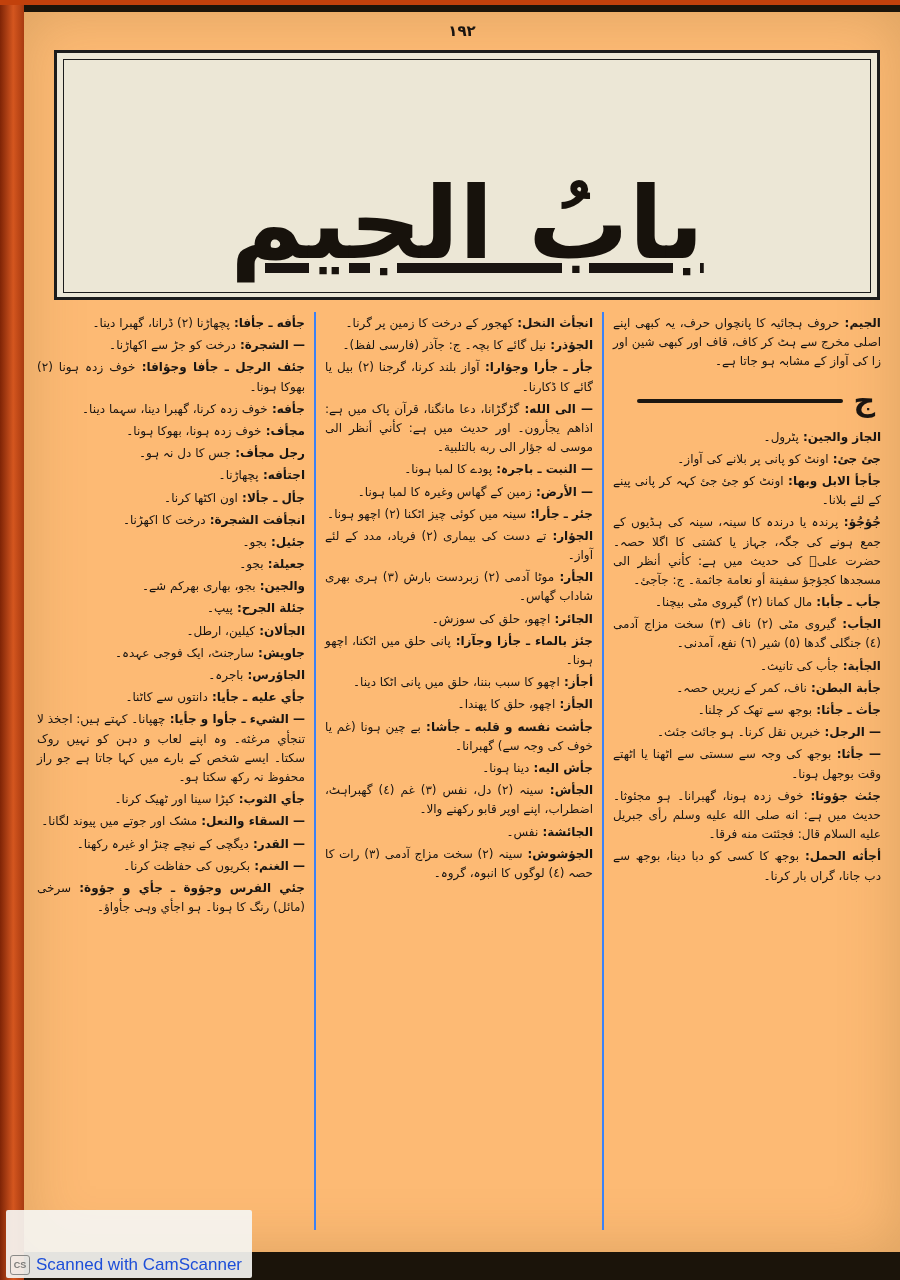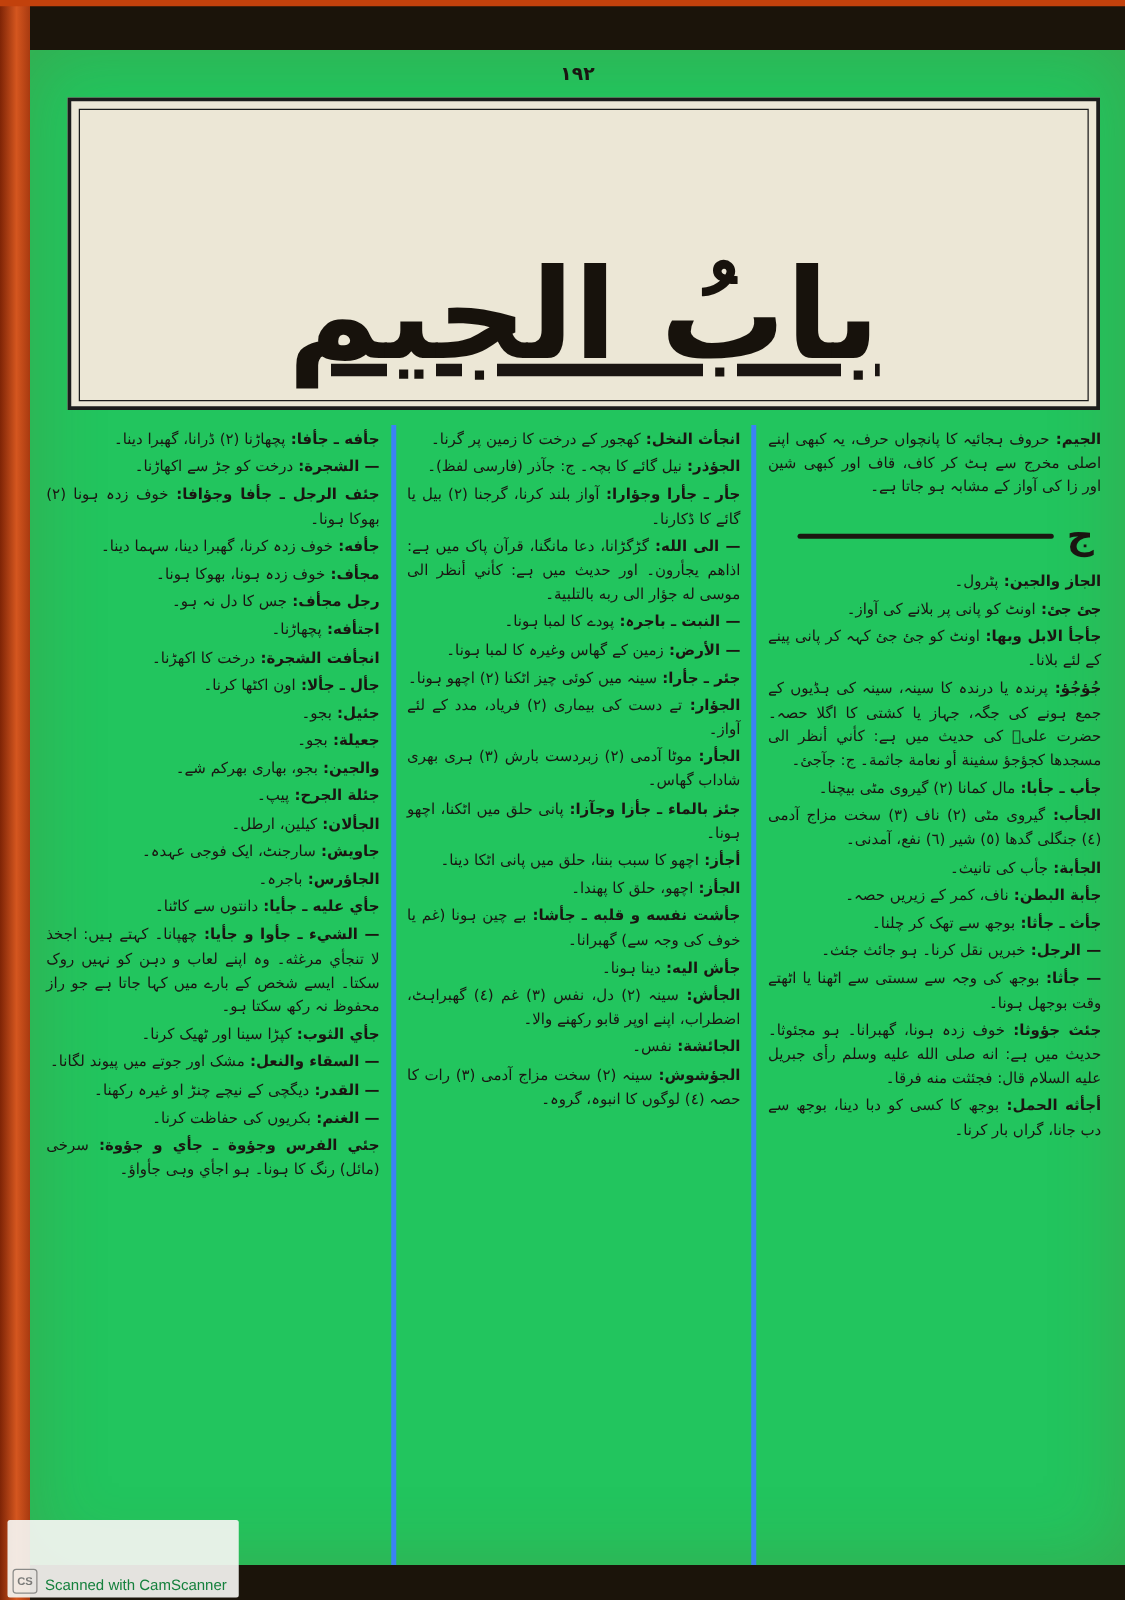--- a/index.html
+++ b/index.html
@@ -11,25 +11,24 @@
   }
   .scan{position:absolute;inset:0;}
   .top-edge{position:absolute;top:0;left:0;right:0;height:5px;background:#c2410c;z-index:3;}
   .spine{
     position:absolute;left:0;top:0;width:24px;height:100%;
     background:linear-gradient(90deg,#7e2406 0%,#d4561f 55%,#a83a10 100%);
     z-index:2;
   }
   .page{
     position:absolute;left:24px;top:12px;right:0;bottom:28px;
-    background:#22c55e;
+    background:#fdba74;
     box-shadow:inset 0 0 60px rgba(120,90,40,.25);
     overflow:hidden;
     color:#1a1511;
-    margin-top:28px;
   }
   .page-number{
     text-align:center;font-size:15px;font-weight:bold;
     padding-top:10px;height:24px;letter-spacing:2px;
   }
   .title-box{
     border:3px solid #1c1c1c;
     margin:4px 20px 12px 30px;
     height:232px;padding:6px;
     background:#ece7d6;
@@ -46,42 +45,42 @@
   .columns{
     display:flex;direction:rtl;
     margin:0 10px 0 4px;height:918px;overflow:hidden;
   }
   .column{
     flex:1 1 0;padding:2px 9px 0 9px;
     direction:rtl;text-align:justify;
     font-size:12px;line-height:1.6;
     overflow:hidden;
   }
-  .column + .column{border-right:4px solid #3b82f6;}
+  .column + .column{border-right:2px solid #3b82f6;}
   .entry{margin:0 0 3px 0;}
   .entry .head{font-weight:bold;}
   .section-heading{
     display:flex;align-items:center;gap:10px;
     margin:14px 6px 12px 24px;
   }
   .section-letter{font-size:30px;font-weight:bold;line-height:1;}
   .section-line{flex:1;height:4px;background:#1c1711;border-radius:2px;}
   .watermark{
     position:absolute;left:6px;bottom:2px;z-index:4;
     display:flex;align-items:flex-end;gap:6px;
     background:rgba(245,245,242,.92);
     padding:3px 10px 3px 4px;border-radius:2px;
     font-family:"Liberation Sans",sans-serif;
   }
   .cs-badge{
     display:inline-flex;align-items:center;justify-content:center;
     width:18px;height:18px;border:1.5px solid #8a8a88;border-radius:3px;
     font-size:9px;font-weight:bold;color:#7a7a78;
   }
-  .cs-text{font-size:12px;color:#15803d;margin-top:42px;}
+  .cs-text{font-size:17px;color:#1d4ed8;margin-top:42px;}
 </style>
 </head>
 <body>
 
 <div class="scan">
   <div class="top-edge"></div>
   <div class="spine"></div>
 
   <div class="page">
     <div class="page-number">١٩٢</div>
@@ -116,39 +115,40 @@
       <div class="column">
           <p class="entry"><span class="head">انجأث النخل: </span><span class="def">کھجور کے درخت کا زمین پر گرنا۔</span></p>
           <p class="entry"><span class="head">الجؤذر: </span><span class="def">نیل گائے کا بچہ۔ ج: جآذر (فارسی لفظ)۔</span></p>
           <p class="entry"><span class="head">جأر ـ جأرا وجؤارا: </span><span class="def">آواز بلند کرنا، گرجنا (٢) بیل یا گائے کا ڈکارنا۔</span></p>
           <p class="entry"><span class="head">— الى الله: </span><span class="def">گڑگڑانا، دعا مانگنا، قرآن پاک میں ہے: اذاهم يجأرون۔ اور حدیث میں ہے: كأني أنظر الى موسى له جؤار الى ربه بالتلبية۔</span></p>
           <p class="entry"><span class="head">— النبت ـ باجرہ: </span><span class="def">پودے کا لمبا ہونا۔</span></p>
           <p class="entry"><span class="head">— الأرض: </span><span class="def">زمین کے گھاس وغیرہ کا لمبا ہونا۔</span></p>
           <p class="entry"><span class="head">جئر ـ جأرا: </span><span class="def">سینہ میں کوئی چیز اٹکنا (٢) اچھو ہونا۔</span></p>
           <p class="entry"><span class="head">الجؤار: </span><span class="def">تے دست کی بیماری (٢) فریاد، مدد کے لئے آواز۔</span></p>
           <p class="entry"><span class="head">الجأر: </span><span class="def">موٹا آدمی (٢) زبردست بارش (٣) ہری بھری شاداب گھاس۔</span></p>
+          <p class="entry"><span class="head">الجائر: </span><span class="def">اچھو، حلق کی سوزش۔</span></p>
           <p class="entry"><span class="head">جئز بالماء ـ جأزا وجآزا: </span><span class="def">پانی حلق میں اٹکنا، اچھو ہونا۔</span></p>
           <p class="entry"><span class="head">أجأز: </span><span class="def">اچھو کا سبب بننا، حلق میں پانی اٹکا دینا۔</span></p>
           <p class="entry"><span class="head">الجأز: </span><span class="def">اچھو، حلق کا پھندا۔</span></p>
           <p class="entry"><span class="head">جأشت نفسه و قلبه ـ جأشا: </span><span class="def">بے چین ہونا (غم یا خوف کی وجہ سے) گھبرانا۔</span></p>
           <p class="entry"><span class="head">جأش اليه: </span><span class="def">دینا ہونا۔</span></p>
           <p class="entry"><span class="head">الجأش: </span><span class="def">سینہ (٢) دل، نفس (٣) غم (٤) گھبراہٹ، اضطراب، اپنے اوپر قابو رکھنے والا۔</span></p>
           <p class="entry"><span class="head">الجائشة: </span><span class="def">نفس۔</span></p>
           <p class="entry"><span class="head">الجؤشوش: </span><span class="def">سینہ (٢) سخت مزاج آدمی (٣) رات کا حصہ (٤) لوگوں کا انبوہ، گروہ۔</span></p>
         </div>
       <div class="column">
           <p class="entry"><span class="head">جأفه ـ جأفا: </span><span class="def">پچھاڑنا (٢) ڈرانا، گھبرا دینا۔</span></p>
           <p class="entry"><span class="head">— الشجرة: </span><span class="def">درخت کو جڑ سے اکھاڑنا۔</span></p>
           <p class="entry"><span class="head">جئف الرجل ـ جأفا وجؤافا: </span><span class="def">خوف زدہ ہونا (٢) بھوکا ہونا۔</span></p>
           <p class="entry"><span class="head">جأفه: </span><span class="def">خوف زدہ کرنا، گھبرا دینا، سہما دینا۔</span></p>
           <p class="entry"><span class="head">مجأف: </span><span class="def">خوف زدہ ہونا، بھوکا ہونا۔</span></p>
           <p class="entry"><span class="head">رجل مجأف: </span><span class="def">جس کا دل نہ ہو۔</span></p>
           <p class="entry"><span class="head">اجتأفه: </span><span class="def">پچھاڑنا۔</span></p>
+          <p class="entry"><span class="head">جأل ـ جألا: </span><span class="def">اون اکٹھا کرنا۔</span></p>
           <p class="entry"><span class="head">انجأفت الشجرة: </span><span class="def">درخت کا اکھڑنا۔</span></p>
-          <p class="entry"><span class="head">جأل ـ جألا: </span><span class="def">اون اکٹھا کرنا۔</span></p>
           <p class="entry"><span class="head">جئيل: </span><span class="def">بجو۔</span></p>
           <p class="entry"><span class="head">جعيلة: </span><span class="def">بجو۔</span></p>
           <p class="entry"><span class="head">والجين: </span><span class="def">بجو، بھاری بھرکم شے۔</span></p>
           <p class="entry"><span class="head">جئلة الجرح: </span><span class="def">پیپ۔</span></p>
           <p class="entry"><span class="head">الجألان: </span><span class="def">کیلین، ارطل۔</span></p>
           <p class="entry"><span class="head">جاويش: </span><span class="def">سارجنٹ، ایک فوجی عہدہ۔</span></p>
           <p class="entry"><span class="head">الجاؤرس: </span><span class="def">باجرہ۔</span></p>
           <p class="entry"><span class="head">جأي عليه ـ جأيا: </span><span class="def">دانتوں سے کاٹنا۔</span></p>
           <p class="entry"><span class="head">— الشيء ـ جأوا و جأيا: </span><span class="def">چھپانا۔ کہتے ہیں: اجخذ لا تنجأي مرغثه۔ وہ اپنے لعاب و دہن کو نہیں روک سکتا۔ ایسے شخص کے بارے میں کہا جاتا ہے جو راز محفوظ نہ رکھ سکتا ہو۔</span></p>
           <p class="entry"><span class="head">جأي الثوب: </span><span class="def">کپڑا سینا اور ٹھیک کرنا۔</span></p>

